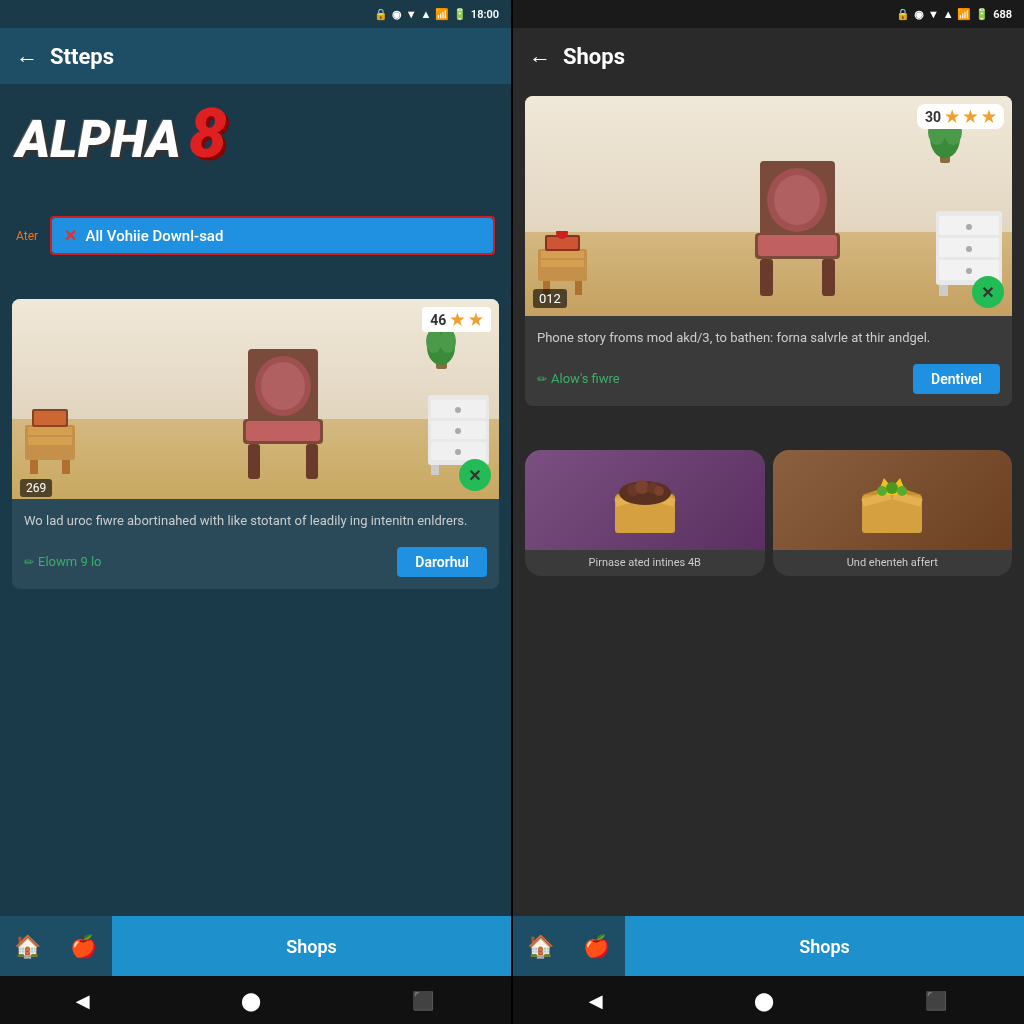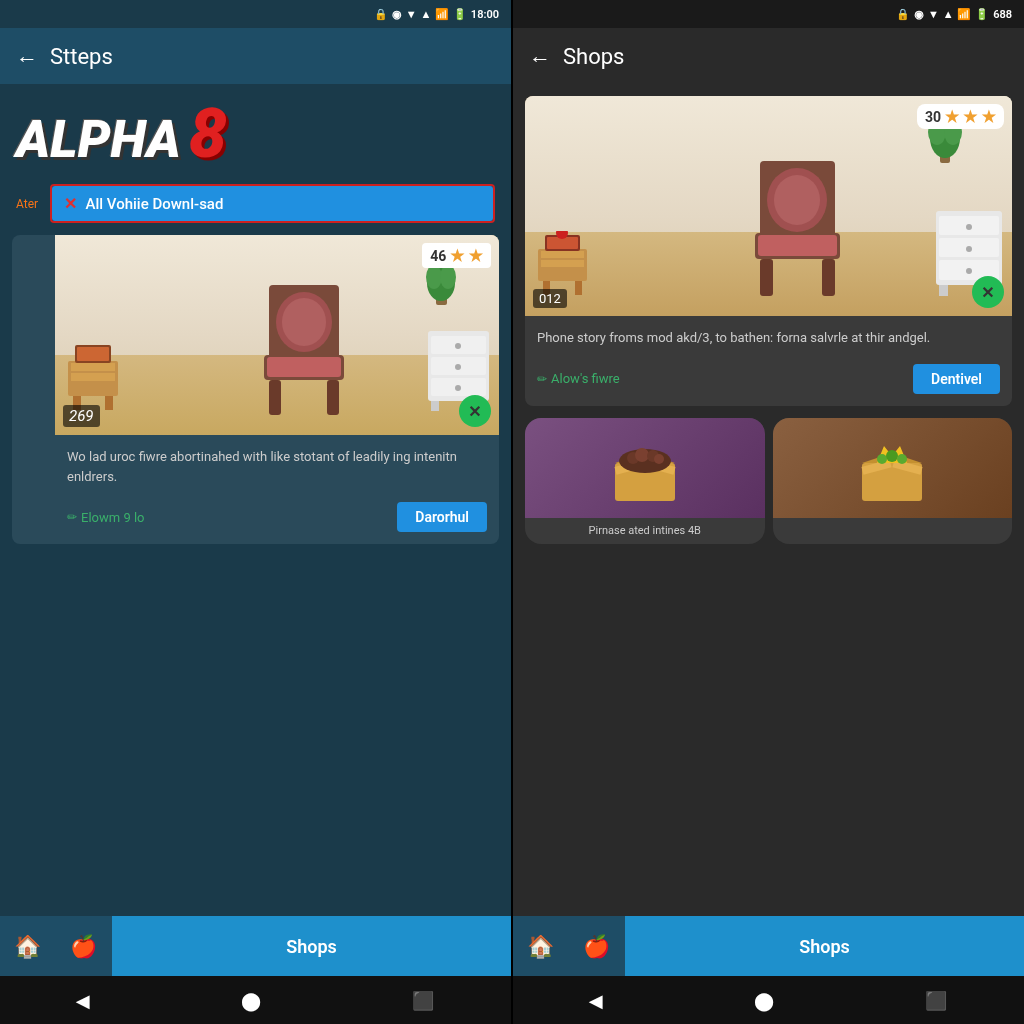--- a/index.html
+++ b/index.html
@@ -54,29 +54,30 @@
     .back-arrow {
       color: #fff;
       font-size: 22px;
       cursor: pointer;
       font-weight: 300;
     }
 
     .top-bar-title {
       color: #fff;
       font-size: 22px;
-      font-weight: 400;
+      font-weight: 700;
     }
 
     .phone-content {
       flex: 1;
       background: #1a3a4a;
       overflow: hidden;
       display: flex;
       flex-direction: column;
+      gap: 32px;
     }
 
     .bottom-nav {
       height: 60px;
       background: #1e4d66;
       display: flex;
       align-items: center;
       flex-shrink: 0;
     }
 
@@ -182,21 +183,20 @@
       font-weight: 500;
     }
 
     
     .card {
       margin: 0 12px;
       background: #2a4a5a;
       border-radius: 8px;
       overflow: hidden;
       position: relative;
-      padding-left: 43px;
     }
 
     .card-image {
       width: 100%;
       height: 200px;
       background: linear-gradient(135deg, #d4a870 0%, #e8c090 30%, #f0d4a0 60%, #c8a870 100%);
       position: relative;
       display: flex;
       align-items: flex-end;
       justify-content: center;
@@ -218,28 +218,27 @@
       color: #333;
     }
 
     .card-badge .star {
       color: #f0a030;
       font-size: 16px;
     }
 
     .card-id {
       position: absolute;
-      bottom: 8px;
+      bottom: 2px;
       left: 8px;
       background: rgba(0,0,0,0.6);
       color: #fff;
-      font-size: 15px;
+      font-size: 12px;
       padding: 2px 6px;
       border-radius: 3px;
-      font-style: italic;
     }
 
     .card-close {
       position: absolute;
       bottom: 8px;
       right: 8px;
       width: 32px;
       height: 32px;
       background: #22bb55;
       border-radius: 50%;
@@ -759,20 +758,22 @@
             <rect x="10" y="35" width="29" height="8" fill="#e4b050" transform="rotate(-15,25,39)"></rect>
             <rect x="41" y="35" width="29" height="8" fill="#e4b050" transform="rotate(15,55,39)"></rect>
 
             <polygon points="25,35 32,18 40,28 48,18 55,35" fill="#f0c020"></polygon>
 
             <circle cx="30" cy="31" r="5" fill="#5aaa30"></circle>
             <circle cx="40" cy="28" r="6" fill="#4a9a20"></circle>
             <circle cx="50" cy="31" r="5" fill="#5aaa30"></circle>
           </svg>
         </div>
+        <div class="shop-item-label">Und ehenteh
+affert</div>
       </div>
     </div>
 
   </div>
 
   <div class="bottom-nav">
     <div class="bottom-nav-icon">🏠</div>
     <div class="bottom-nav-icon">🍎</div>
     <div class="bottom-nav-shops">Shops</div>
   </div>

